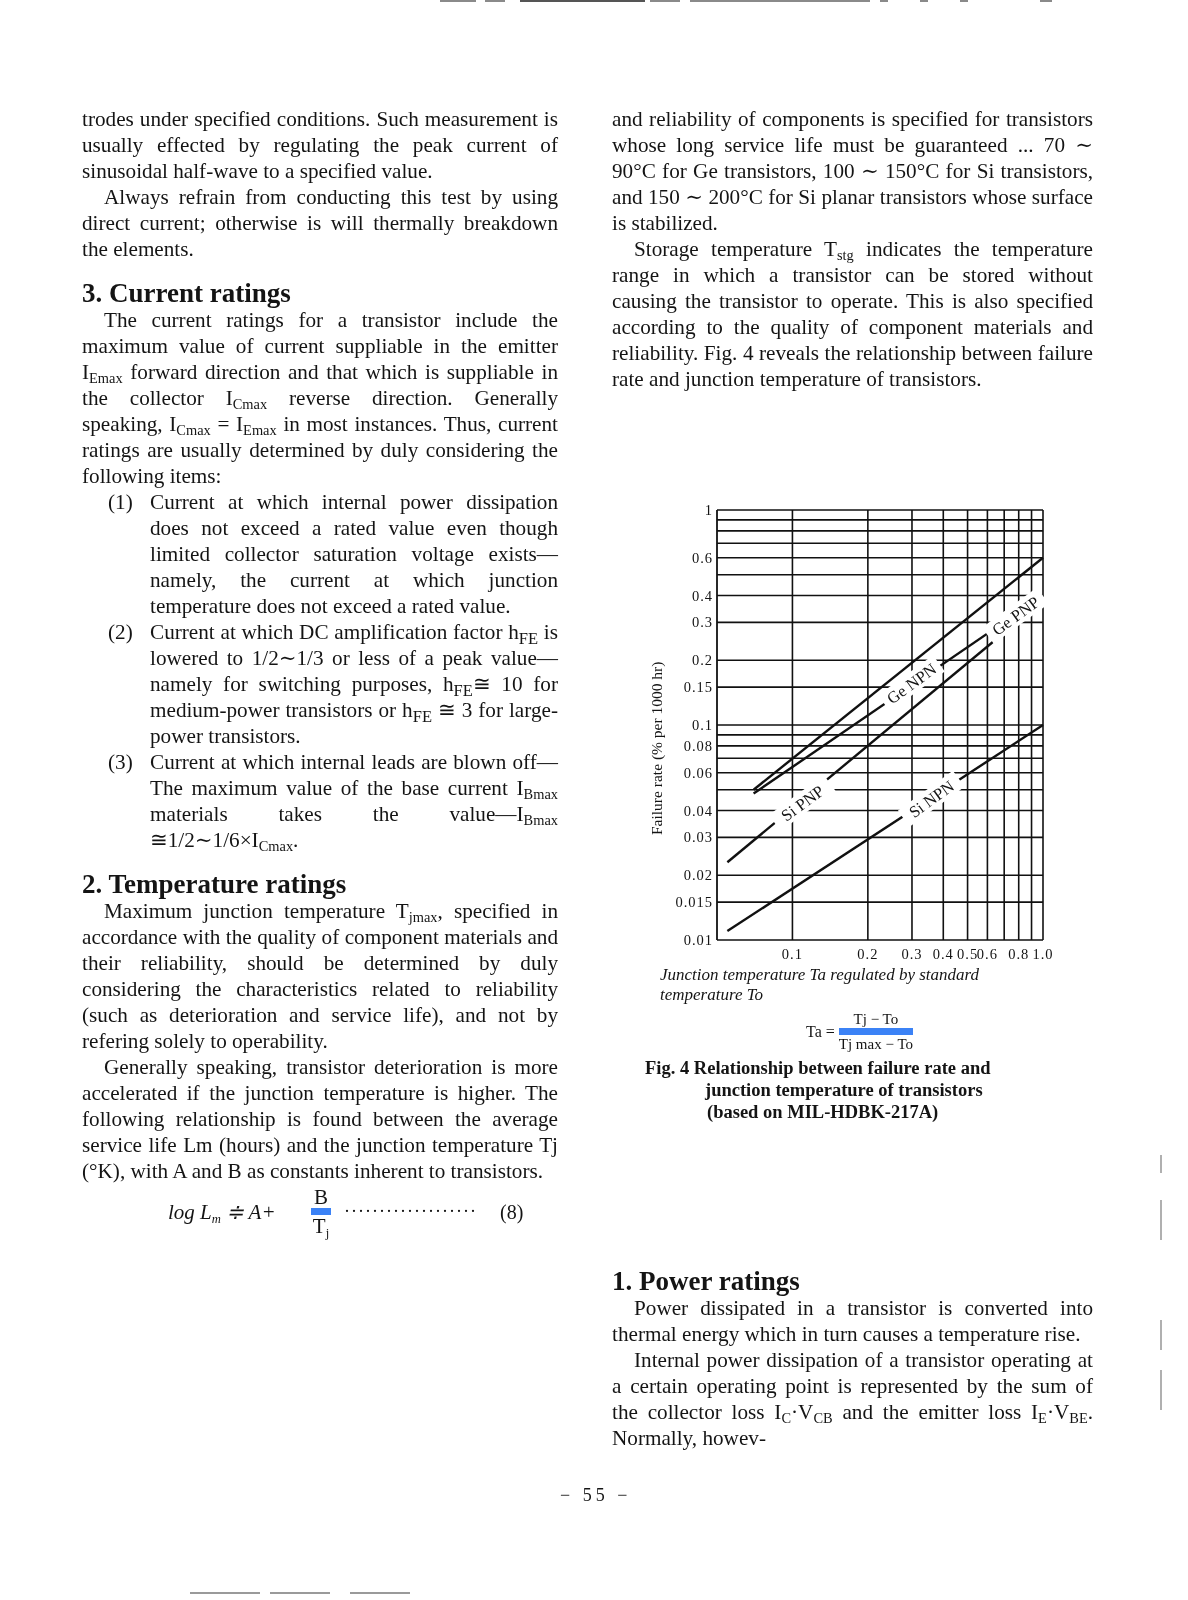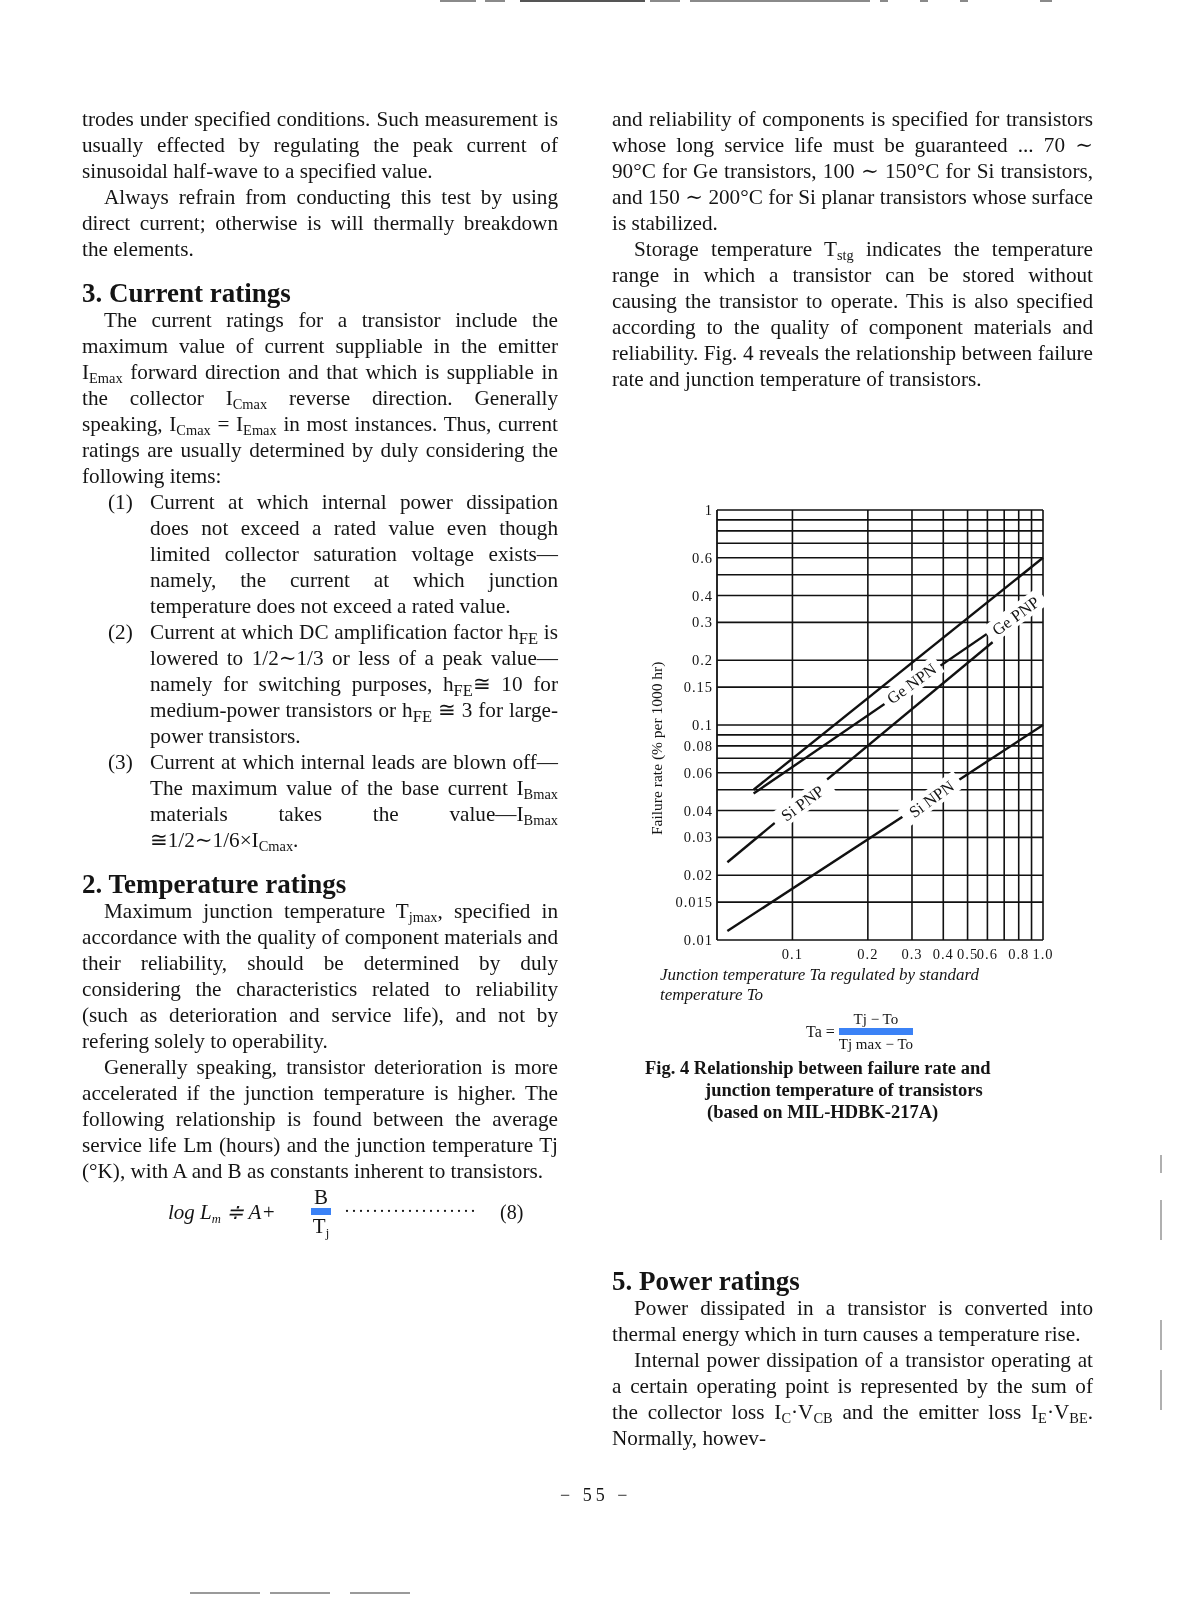--- a/index.html
+++ b/index.html
@@ -102,21 +102,21 @@
   </div>
 
 </div>
 
 <div class="col right">
   <p>and reliability of components is specified for transistors whose long service life must be guaranteed ... 70 ∼ 90°C for Ge transistors, 100 ∼ 150°C for Si transistors, and 150 ∼ 200°C for Si planar transistors whose surface is stabilized.</p>
   <p class="ind"><span>Storage temperature T</span><sub>stg</sub><span> indicates the temperature range in which a transistor can be stored without causing the transistor to operate. This is also specified according to the quality of component materials and reliability. Fig. 4 reveals the relationship between failure rate and junction temperature of transistors.</span></p>
 </div>
 
 <div class="col right" style="top:1268px">
-  <h2 style="margin-top:0">5. Power ratings</h2>
+  <h2 style="margin-top:0">1. Power ratings</h2>
   <p class="ind">Power dissipated in a transistor is converted into thermal energy which in turn causes a temperature rise.</p>
   <p class="ind"><span>Internal power dissipation of a transistor operating at a certain operating point is represented by the sum of the collector loss I</span><sub>C</sub><span>·V</span><sub>CB</sub><span> and the emitter loss I</span><sub>E</sub><span>·V</span><sub>BE</sub><span>. Normally, howev-</span></p>
 </div>
 
 <div class="figure">
   <svg id="chart" width="420" height="470">
     <g id="grid-h">
         <line x1="77" x2="403" y1="445" y2="445" stroke="#111" stroke-width="1.6"></line>
         <line x1="77" x2="403" y1="407.14037930302857" y2="407.14037930302857" stroke="#111" stroke-width="1.6"></line>
         <line x1="77" x2="403" y1="380.278550932244" y2="380.278550932244" stroke="#111" stroke-width="1.6"></line>

